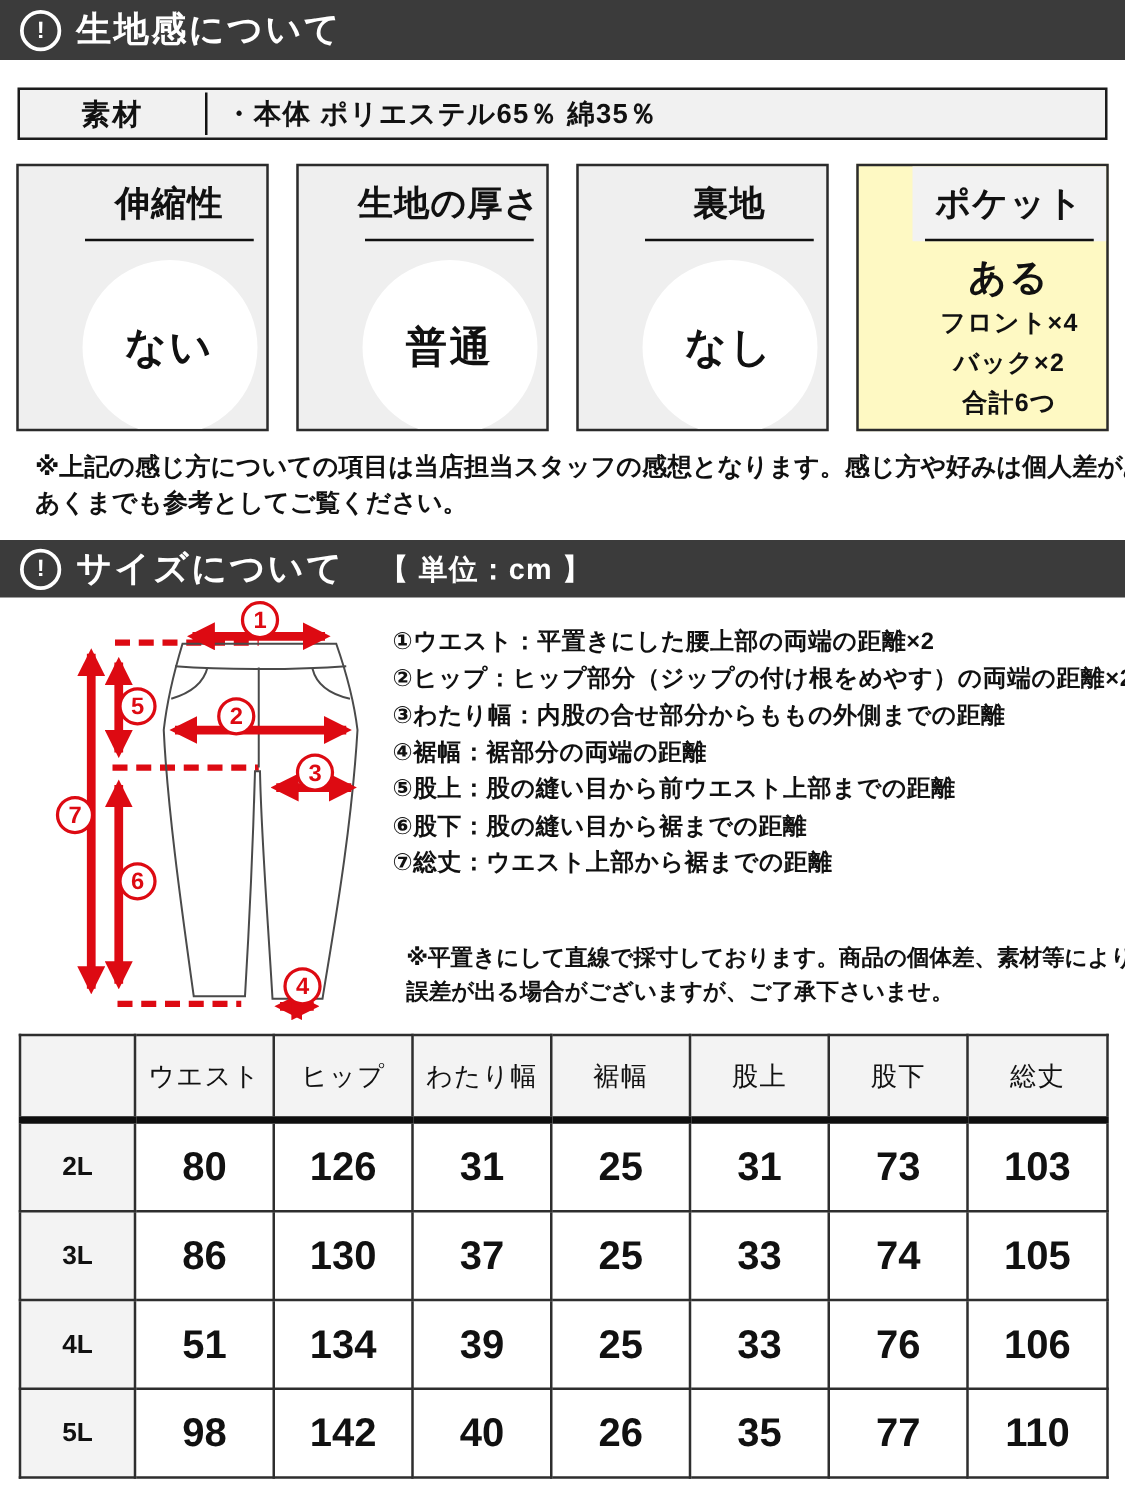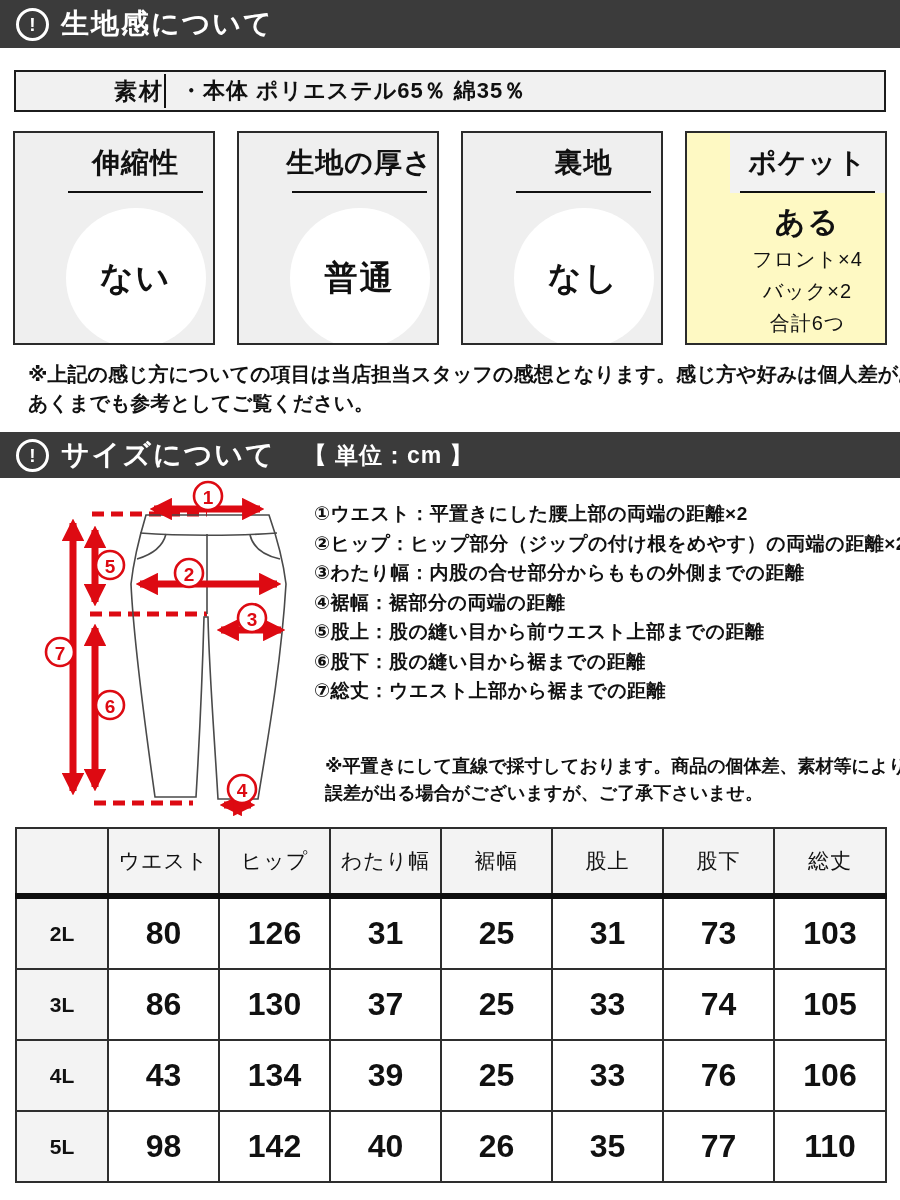--- a/index.html
+++ b/index.html
@@ -22,21 +22,21 @@
   .bar-unit{font-size:23px;font-weight:bold;margin-left:28px;letter-spacing:1px;}
   #bar-fabric{top:0;}
   #bar-size{top:432px;height:46px;}
 
   
   .material{
     position:absolute;top:70px;left:14px;width:872px;height:42px;
     background:#f1f1f1;border:2px solid #1c1c1c;box-sizing:border-box;
     display:flex;align-items:center;
   }
-  .material-label{width:148px;text-align:right;font-size:23px;font-weight:bold;letter-spacing:2px;}
+  .material-label{width:148px;text-align:center;font-size:23px;font-weight:bold;letter-spacing:2px;}
   .material-divider{width:0;border-left:2px solid #111;align-self:stretch;margin:2px 0;}
   .material-value{font-size:22px;font-weight:bold;padding-left:14px;letter-spacing:1px;}
 
   
   .boxes{
     position:absolute;top:131px;left:13px;width:874px;height:214px;
     display:flex;gap:22px;
   }
   .box{
     flex:1;border:2px solid #2b2b2b;background:#efefef;box-sizing:border-box;
@@ -46,21 +46,21 @@
   .box-head{padding-top:11px;}
   .box.pocket .box-head{background:#f2f2f2;}
   .box-title{font-size:28px;font-weight:bold;letter-spacing:1px;}
   .box-rule{border:none;border-top:2px solid #111;margin:9px 10px 0;}
   .box-circle{
     width:140px;height:140px;border-radius:50%;background:#fff;
     margin:15px auto 0;display:flex;align-items:center;justify-content:center;
     font-size:33px;font-weight:bold;letter-spacing:2px;
   }
   .pocket-value{font-size:30px;font-weight:bold;margin-top:9px;letter-spacing:2px;}
-  .pocket-detail{font-size:20px;font-weight:400;line-height:1.6;letter-spacing:1px;}
+  .pocket-detail{font-size:20px;font-weight:700;line-height:1.6;letter-spacing:1px;}
 
   
   .note1{
     position:absolute;top:360px;left:28px;width:850px;
     font-size:20px;font-weight:600;line-height:1.45;white-space:nowrap;
   }
   .note2{
     position:absolute;left:325px;top:266px;
     font-size:18px;font-weight:600;line-height:1.5;white-space:nowrap;
   }
@@ -265,21 +265,21 @@
       <td>86</td>
       <td>130</td>
       <td>37</td>
       <td>25</td>
       <td>33</td>
       <td>74</td>
       <td>105</td>
     </tr>
     <tr>
       <td class="size-col">4L</td>
-      <td>43</td>
+      <td>51</td>
       <td>134</td>
       <td>39</td>
       <td>25</td>
       <td>33</td>
       <td>76</td>
       <td>106</td>
     </tr>
     <tr>
       <td class="size-col">5L</td>
       <td>98</td>

